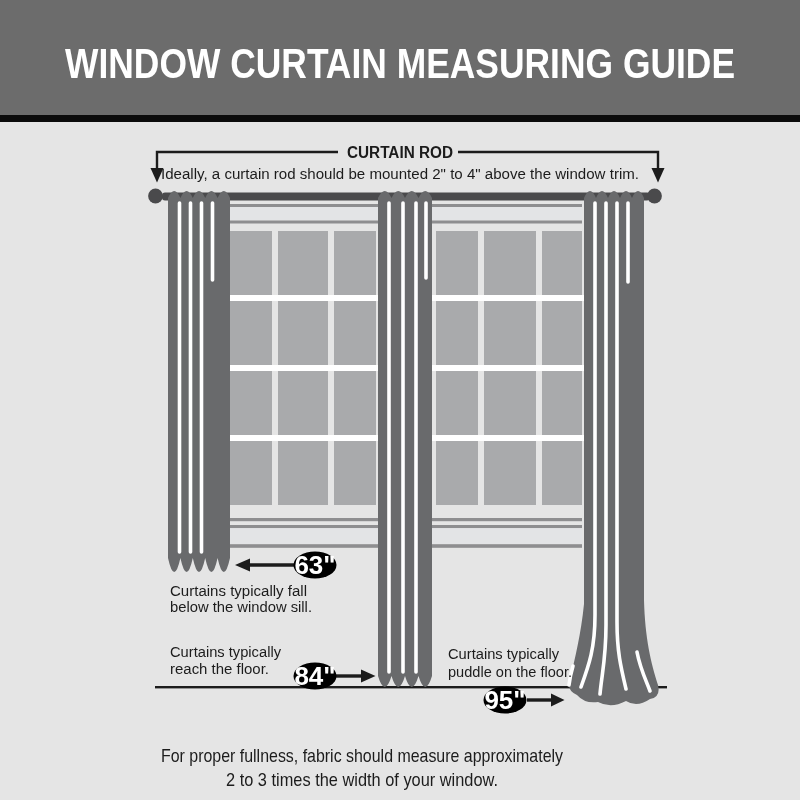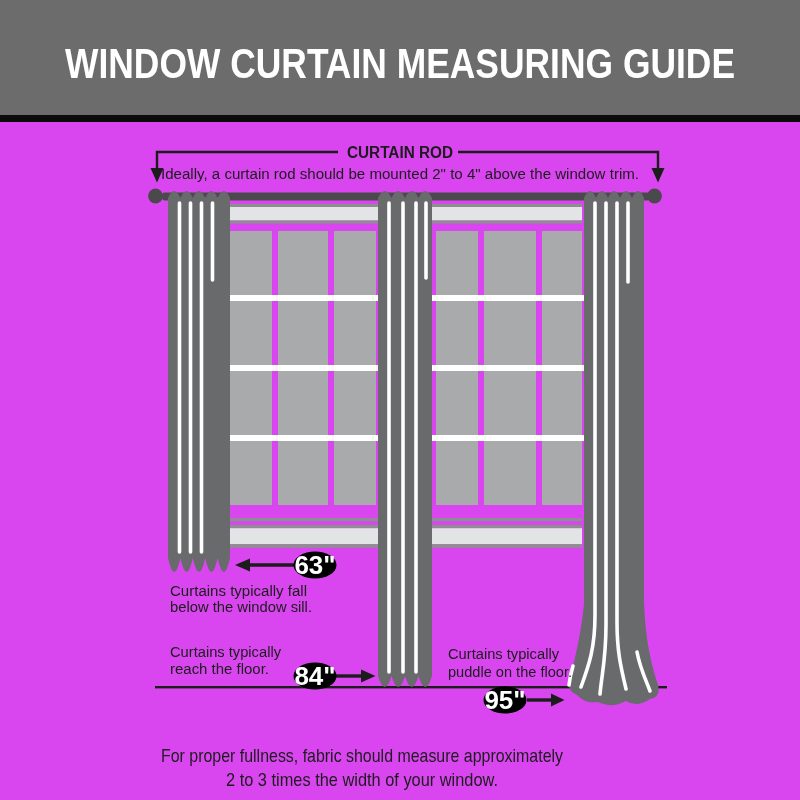--- a/index.html
+++ b/index.html
@@ -1,16 +1,16 @@
 <!DOCTYPE html>
 <html><head>
 <meta charset="utf-8">
 <style>
   html,body{margin:0;padding:0;background:#ffffff;}
-  .stage{position:relative;width:800px;height:800px;background:#d946ef;overflow:hidden;
+  .stage{position:relative;width:800px;height:800px;background:#e5e5e5;overflow:hidden;
          font-family:"Liberation Sans",sans-serif;}
   svg{display:block;}
   svg text{font-family:"Liberation Sans",sans-serif;fill:#1c1c1c;}
   .title{font-weight:bold;fill:#ffffff;}
   .bold{font-weight:bold;}
   .badge-val{font-weight:bold;fill:#ffffff;}
   .fold{fill:none;stroke:#ffffff;stroke-width:3.6;stroke-linecap:round;}
   .callout-line{fill:none;stroke:#1c1c1c;stroke-width:2.4;}
   .arrow-shaft{stroke:#1c1c1c;stroke-width:3.4;}
 </style>

